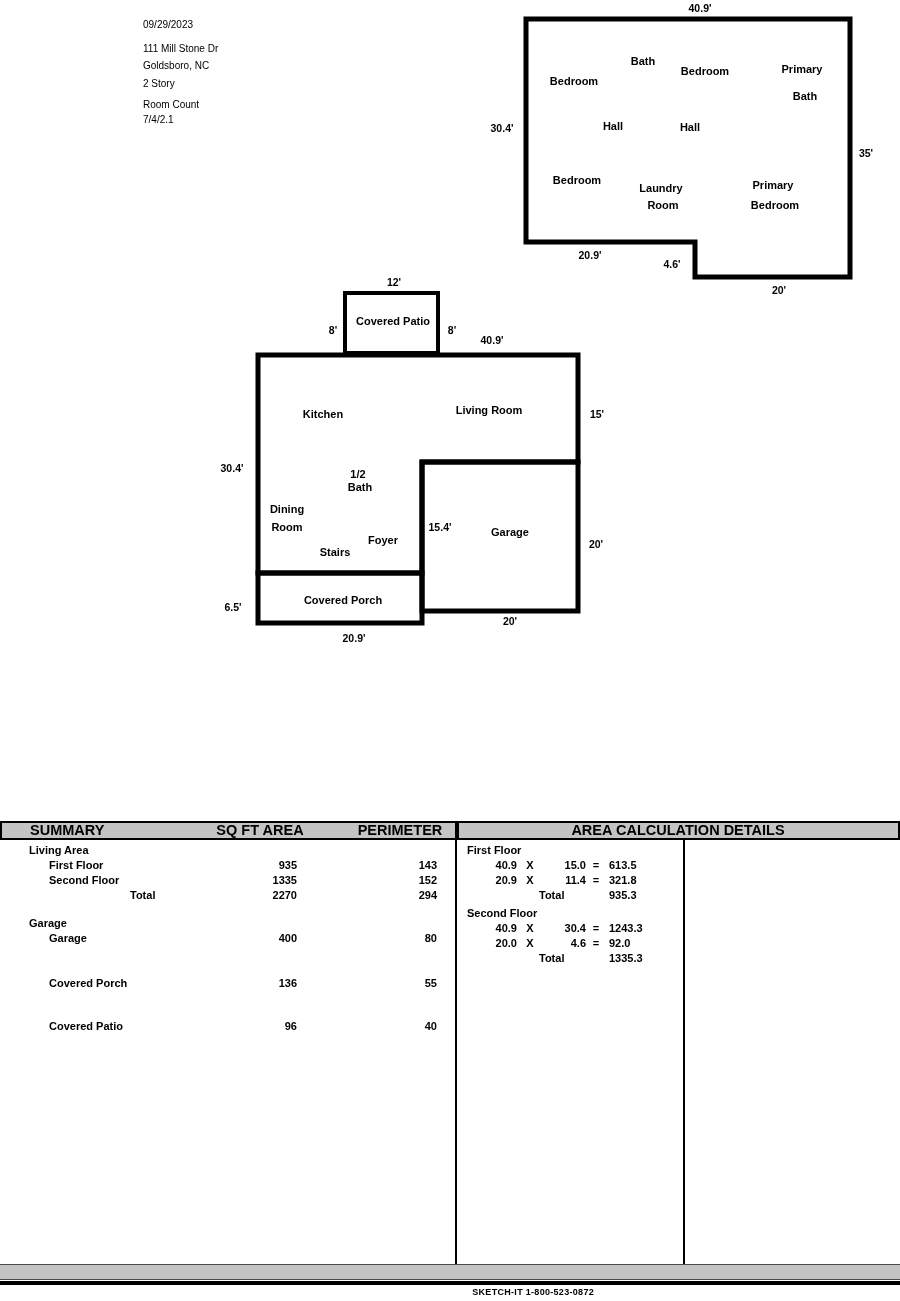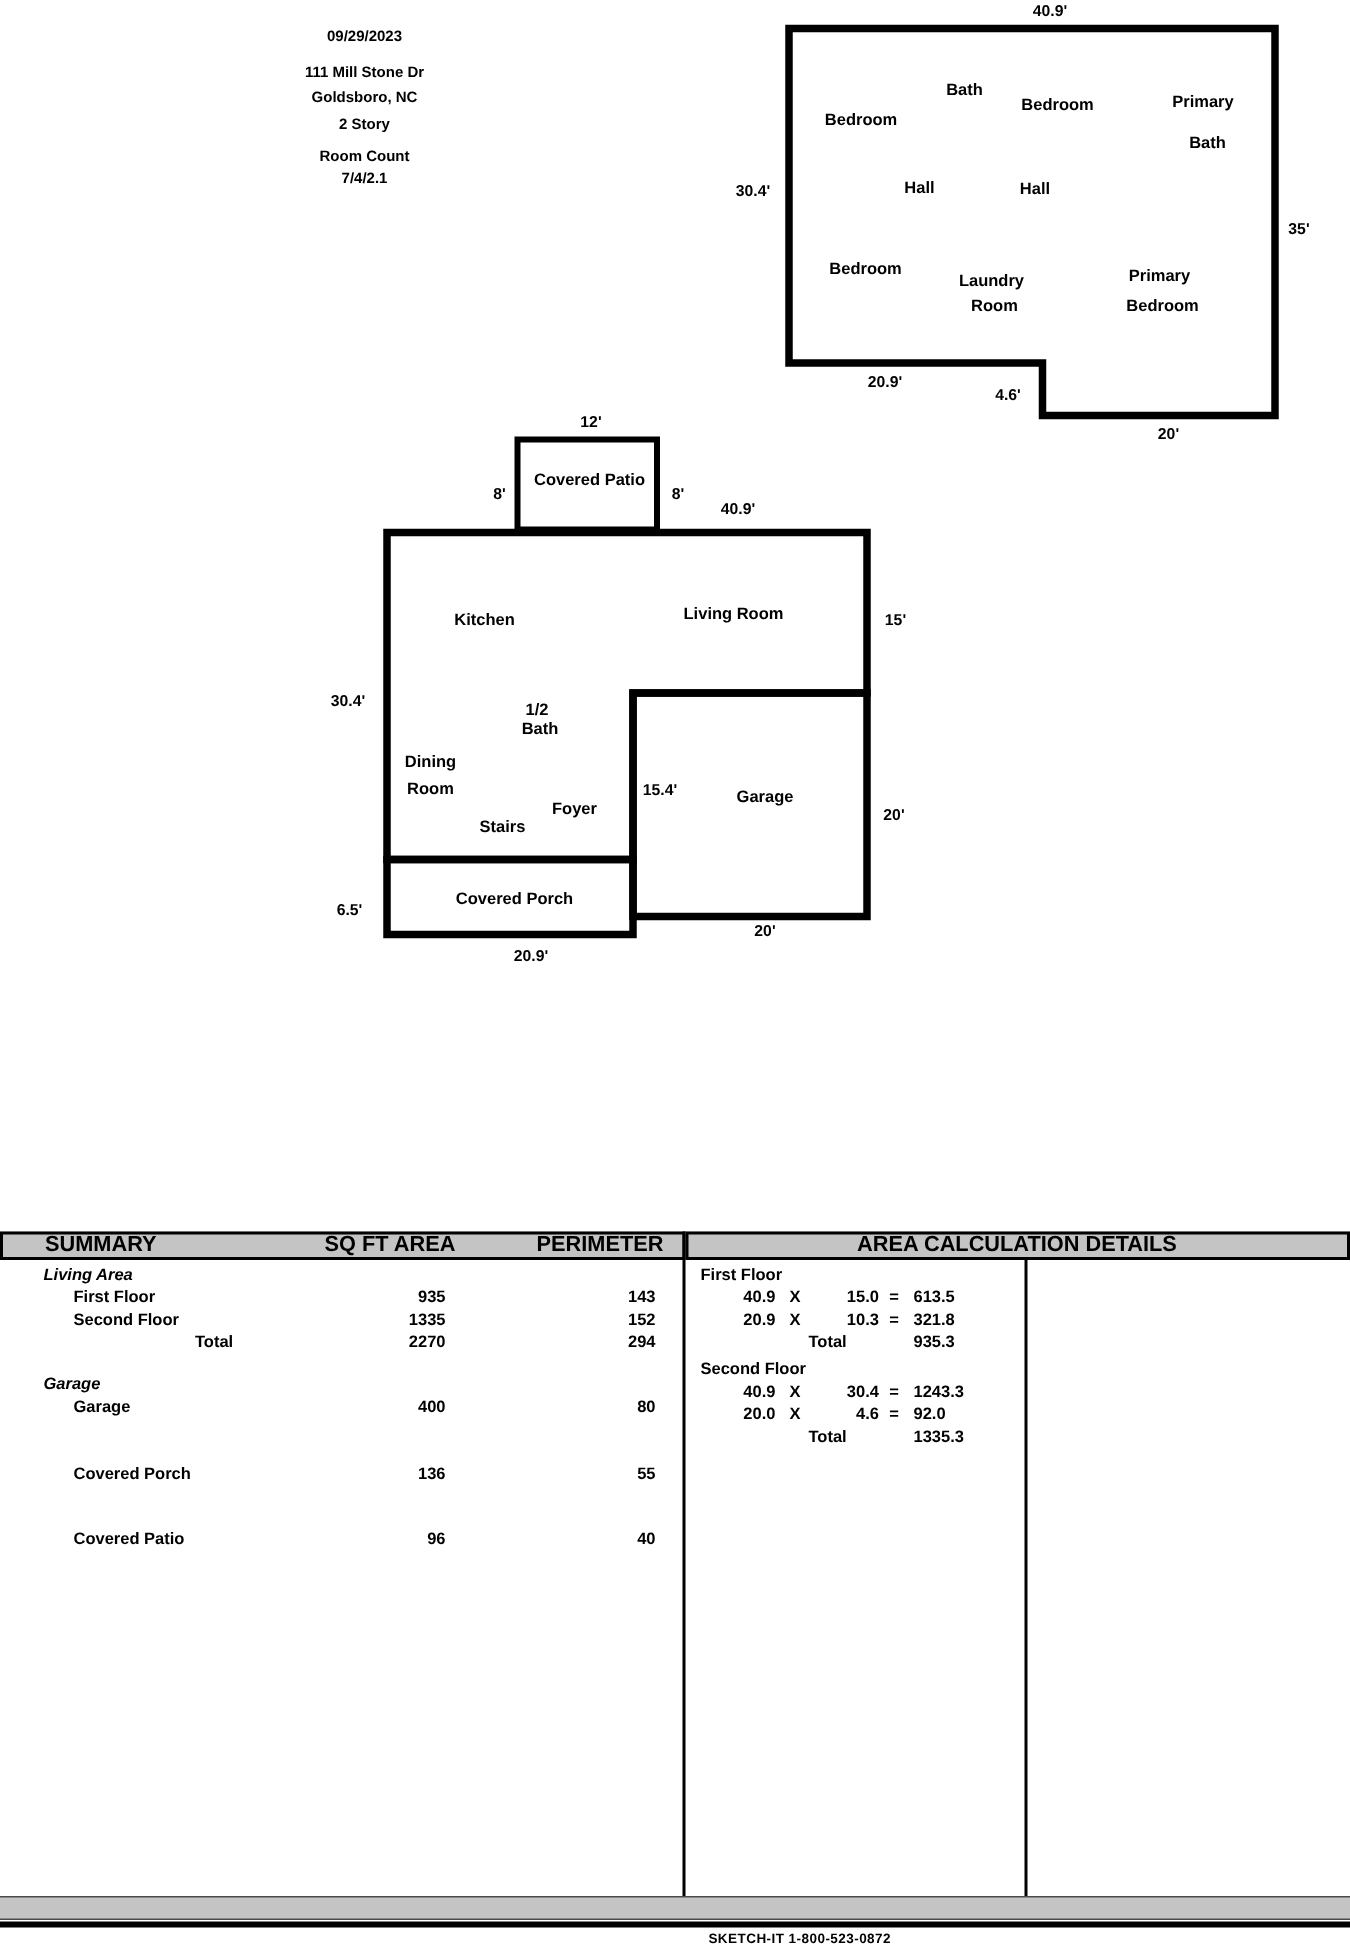--- a/index.html
+++ b/index.html
@@ -8,40 +8,40 @@
     font-family:"Liberation Sans", sans-serif; color:#000; overflow:hidden;
   }
   
   .lbl {
     position:absolute; transform:translate(-50%,-50%);
     font-weight:700; font-size:11px; line-height:1; white-space:nowrap;
   }
   .dim { font-size:10.5px; }
   
   .info-line {
-    position:absolute; left:143px; width:200px; text-align:center;
-    font-weight:700; font-size:10px; line-height:1; white-space:nowrap;
+    position:absolute; left:143px; width:200px; 
+    font-weight:400; font-size:10px; line-height:1; white-space:nowrap;
   }
   
   .hdr-bar {
     position:absolute; top:821px; height:19px; background:#c4c4c4;
     border:2px solid #000; box-sizing:border-box;
   }
   .th {
     position:absolute; top:823px; font-weight:700; font-size:14.5px;
     line-height:15px; white-space:nowrap;
   }
   .th.ctr { text-align:center; }
   
   .trow { position:absolute; left:0; width:900px; height:16px; }
   .trow span {
     position:absolute; font-weight:700; font-size:11px; line-height:16px;
     white-space:nowrap;
   }
-  .c-group { left:29px;font-style:italic; }
+  .c-group { left:29px; }
   .c-item  { left:49px; }
   .c-total { left:130px; }
   .c-sqft  { left:217px; width:80px; text-align:right; }
   .c-per   { left:357px; width:80px; text-align:right; }
   .c-acname  { left:467px; }
   .c-actotal { left:539px; }
   .c-a   { left:472px; width:45px; text-align:right; }
   .c-op  { left:523px; width:14px; text-align:center; }
   .c-b   { left:541px; width:45px; text-align:right; }
   .c-eq  { left:589px; width:14px; text-align:center; }
@@ -185,21 +185,21 @@
   <div class="trow" style="top:857px">
       <span class="c-a">40.9</span>
       <span class="c-op">X</span>
       <span class="c-b">15.0</span>
       <span class="c-eq">=</span>
       <span class="c-res">613.5</span>
     </div>
   <div class="trow" style="top:872px">
       <span class="c-a">20.9</span>
       <span class="c-op">X</span>
-      <span class="c-b">10.3</span>
+      <span class="c-b">11.4</span>
       <span class="c-eq">=</span>
       <span class="c-res">321.8</span>
     </div>
   <div class="trow" style="top:887px">
       <span class="c-actotal">Total</span>
       <span class="c-res">935.3</span>
     </div>
   <div class="trow" style="top:905px">
       <span class="c-acname">Second Floor</span>
     </div>

